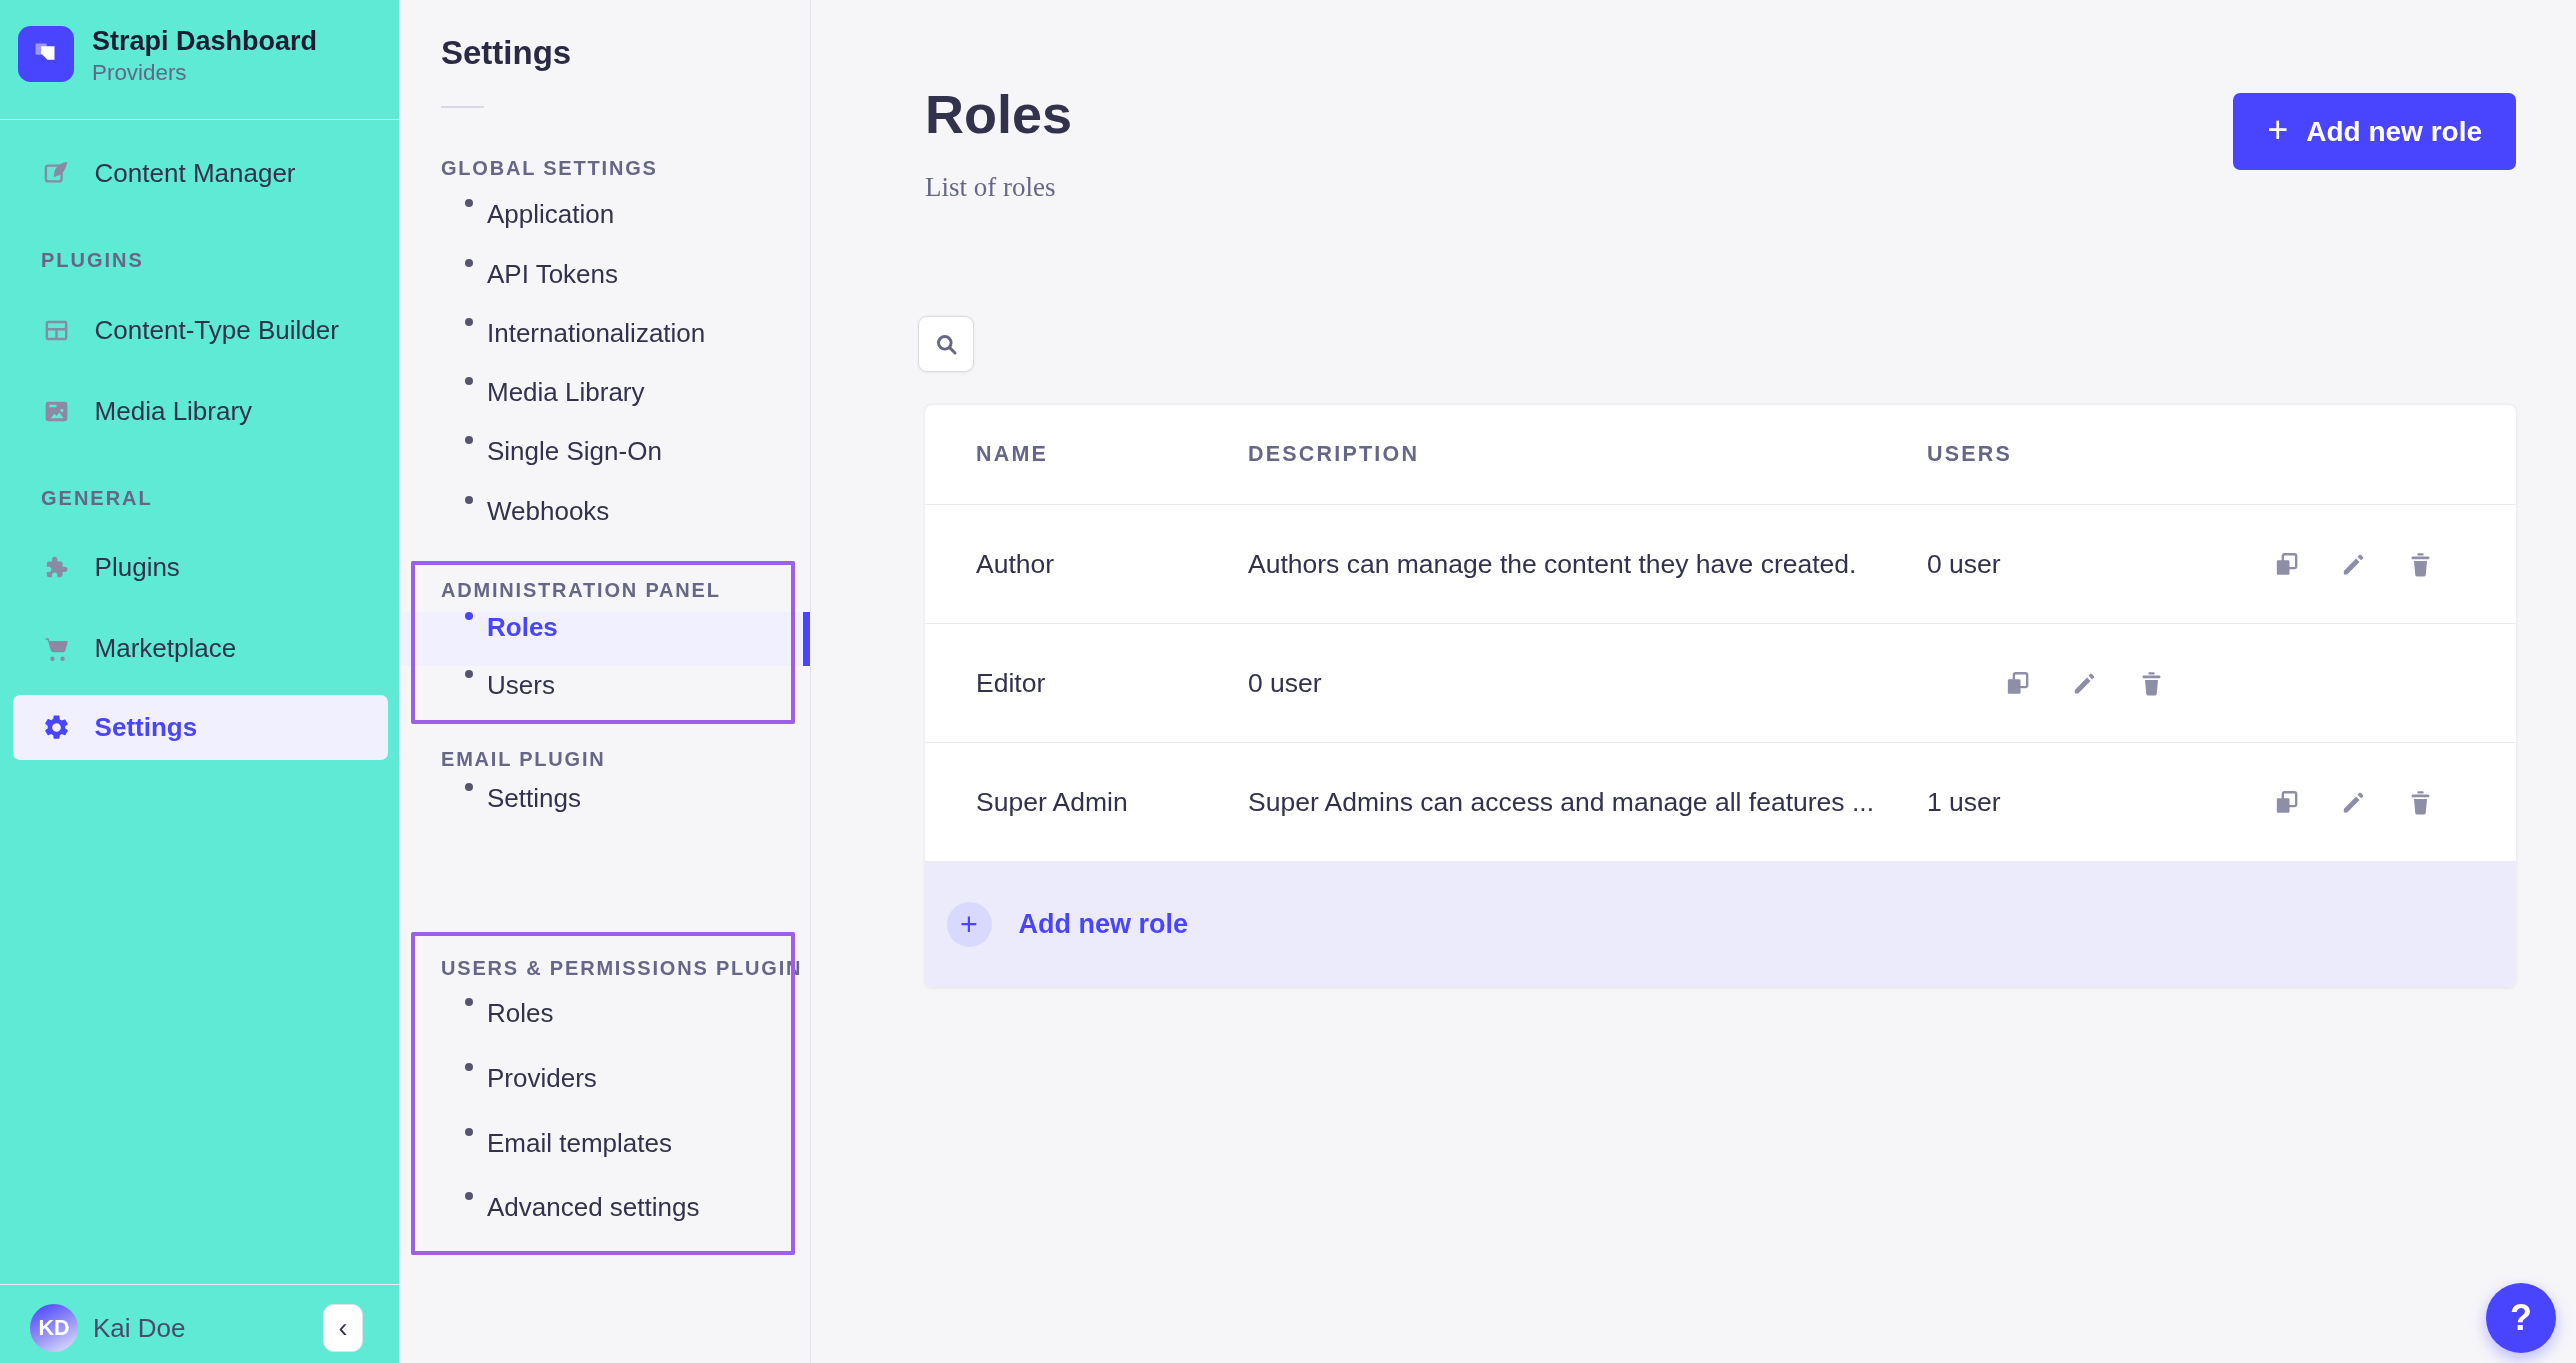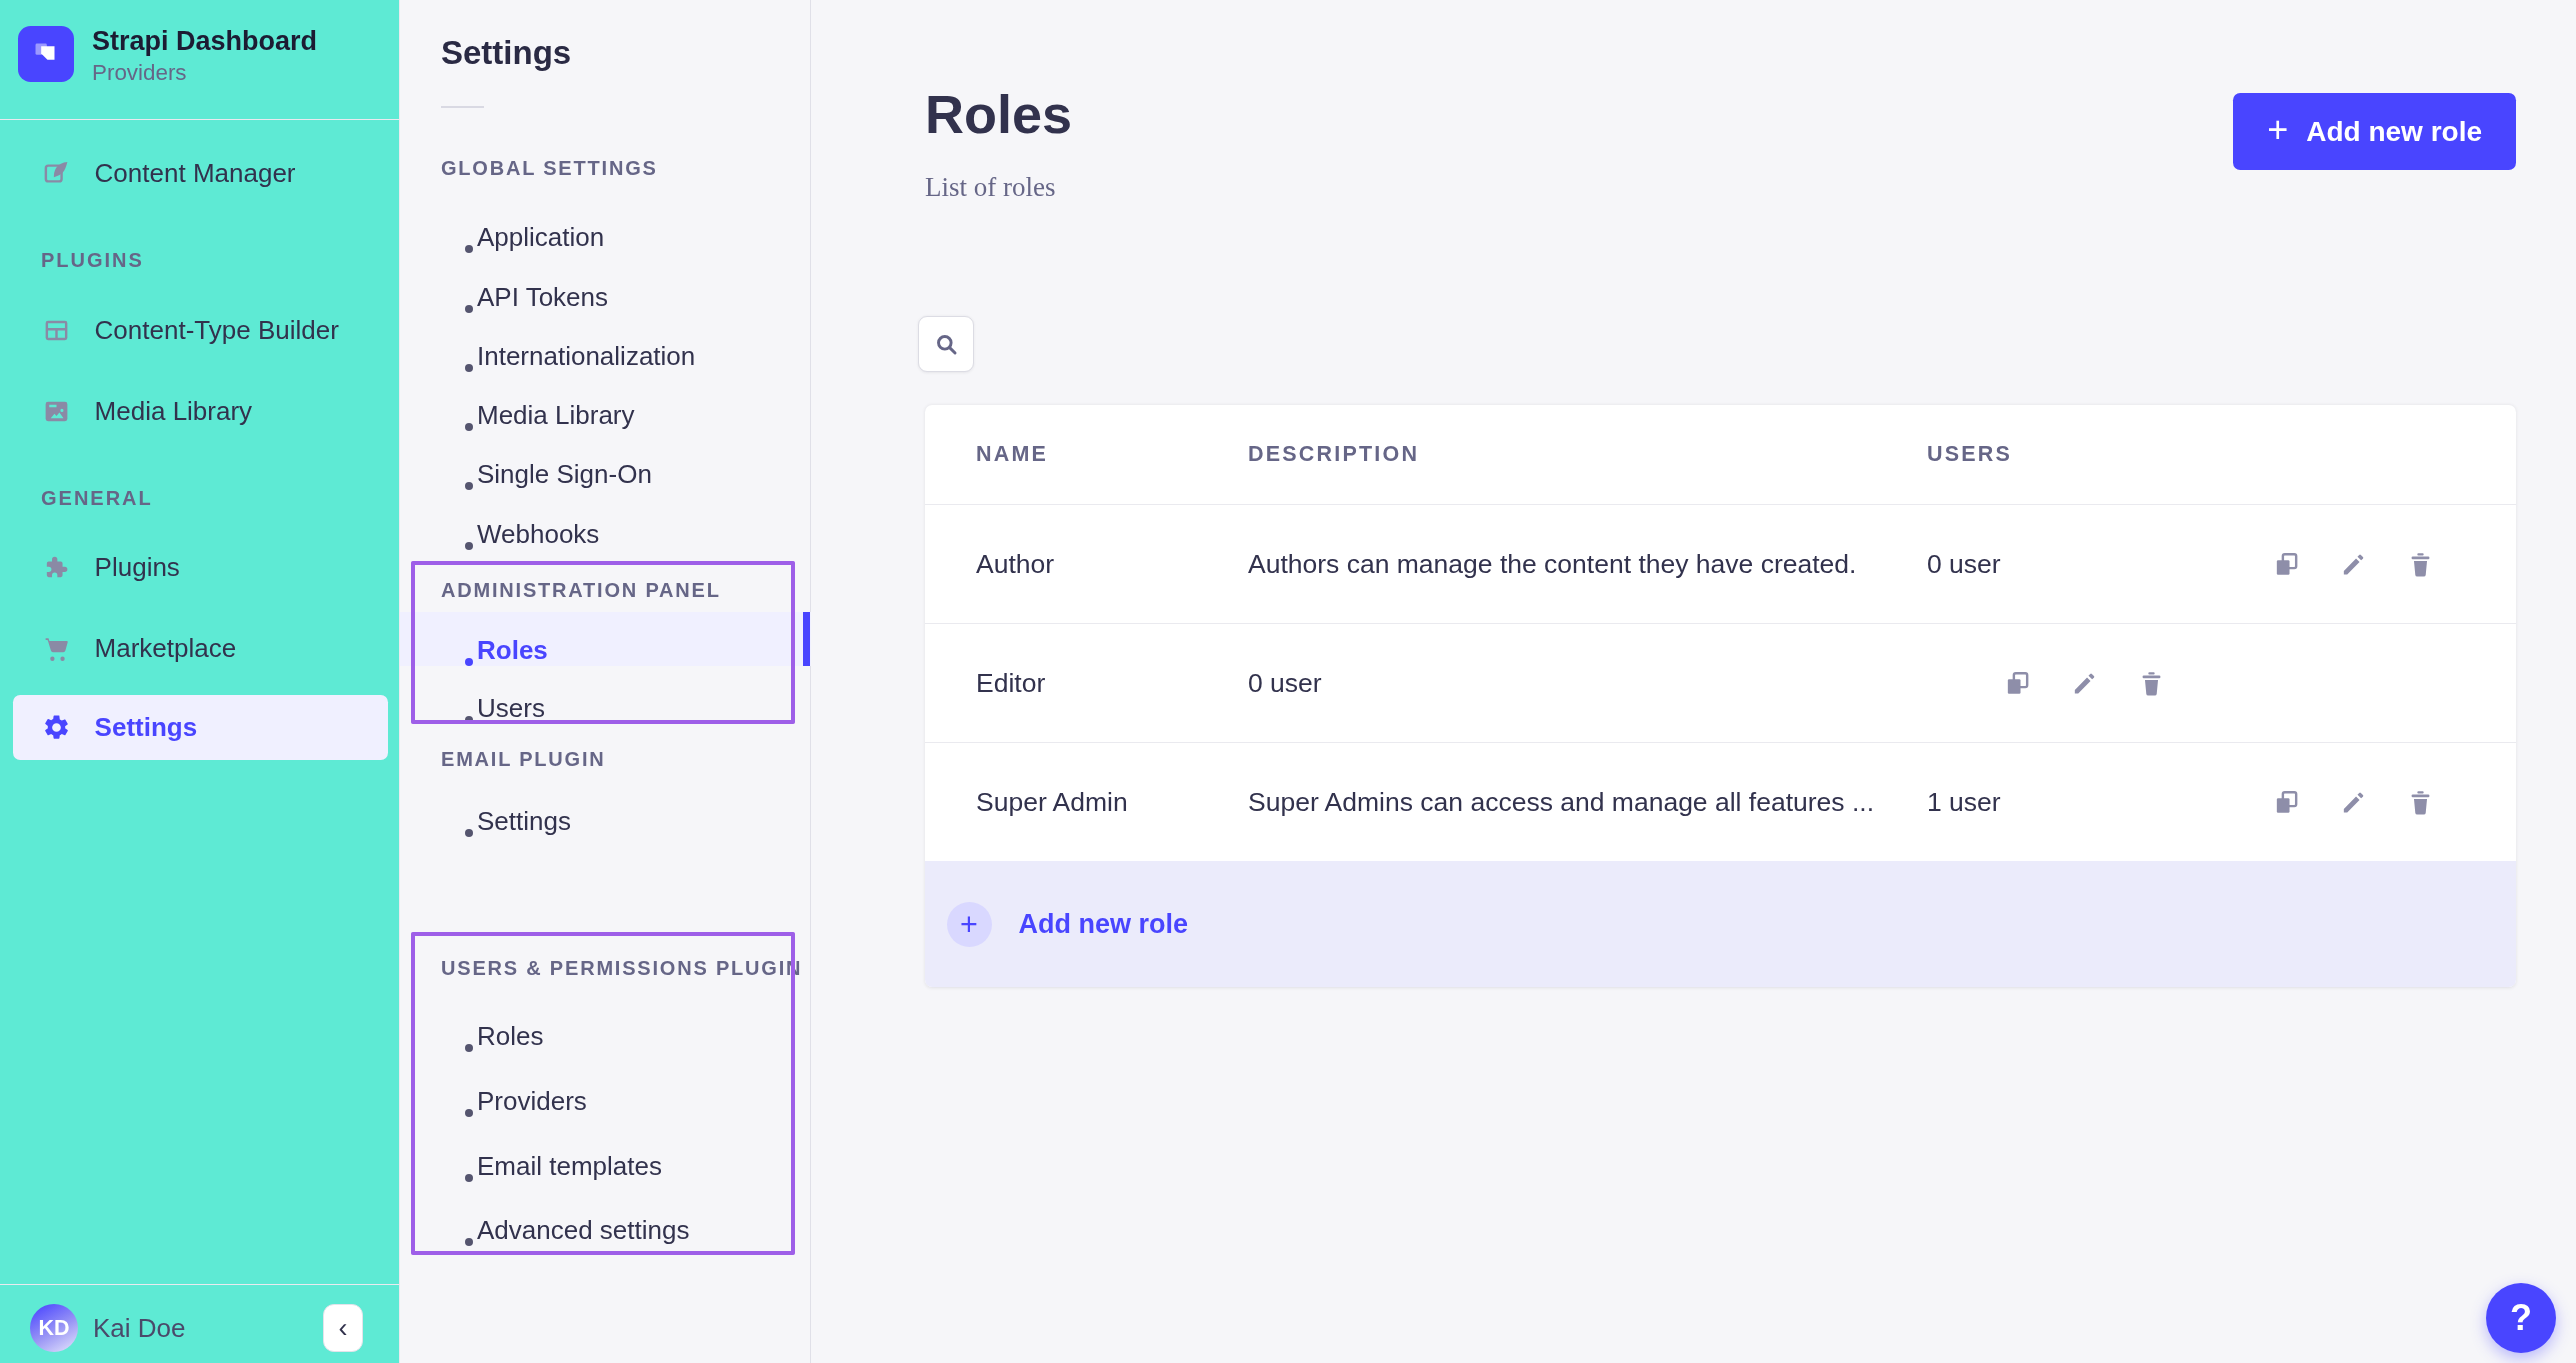--- a/index.html
+++ b/index.html
@@ -58,21 +58,21 @@
     border-right:0.9px solid #e0e0e8;
   }
   .subnav-title { position:absolute; left:41px; top:34px; font-size:33px; font-weight:700; color:#2a2a44; }
   .subnav-divider { position:absolute; left:41px; top:106px; width:43px; height:1.8px; background:#d9d9e3; }
   .sub-header {
     position:absolute; left:41px; height:27px; line-height:27px;
     font-size:20px; font-weight:700; color:#666687; letter-spacing:1.8px;
   }
   .sub-item {
     position:absolute; left:0; width:411px; height:54px;
-    display:flex; align-items:flex-end; padding-left:65px; gap:4px;
+    display:flex; align-items:flex-start; padding-left:65px; gap:14px;
     font-size:26px; color:#32324d; cursor:pointer;
   }
   .sub-item .dot { width:8px; height:8px; border-radius:50%; background:#55556f; flex:0 0 8px; }
   .sub-item.active { background:#f0f0ff; color:#4945ff; font-weight:600; }
   .sub-item.active .dot { background:#4945ff; }
   .active-indicator { position:absolute; right:0; top:612px; width:7.2px; height:54px; background:#4945ff; }
 
   
   .annotation-box { position:absolute; border:4.5px solid #9e5fe8; border-radius:1.8px; pointer-events:none; z-index:40; }
   .annotation-box.b1 { left:411px; top:561px; width:384px; height:163px; }

